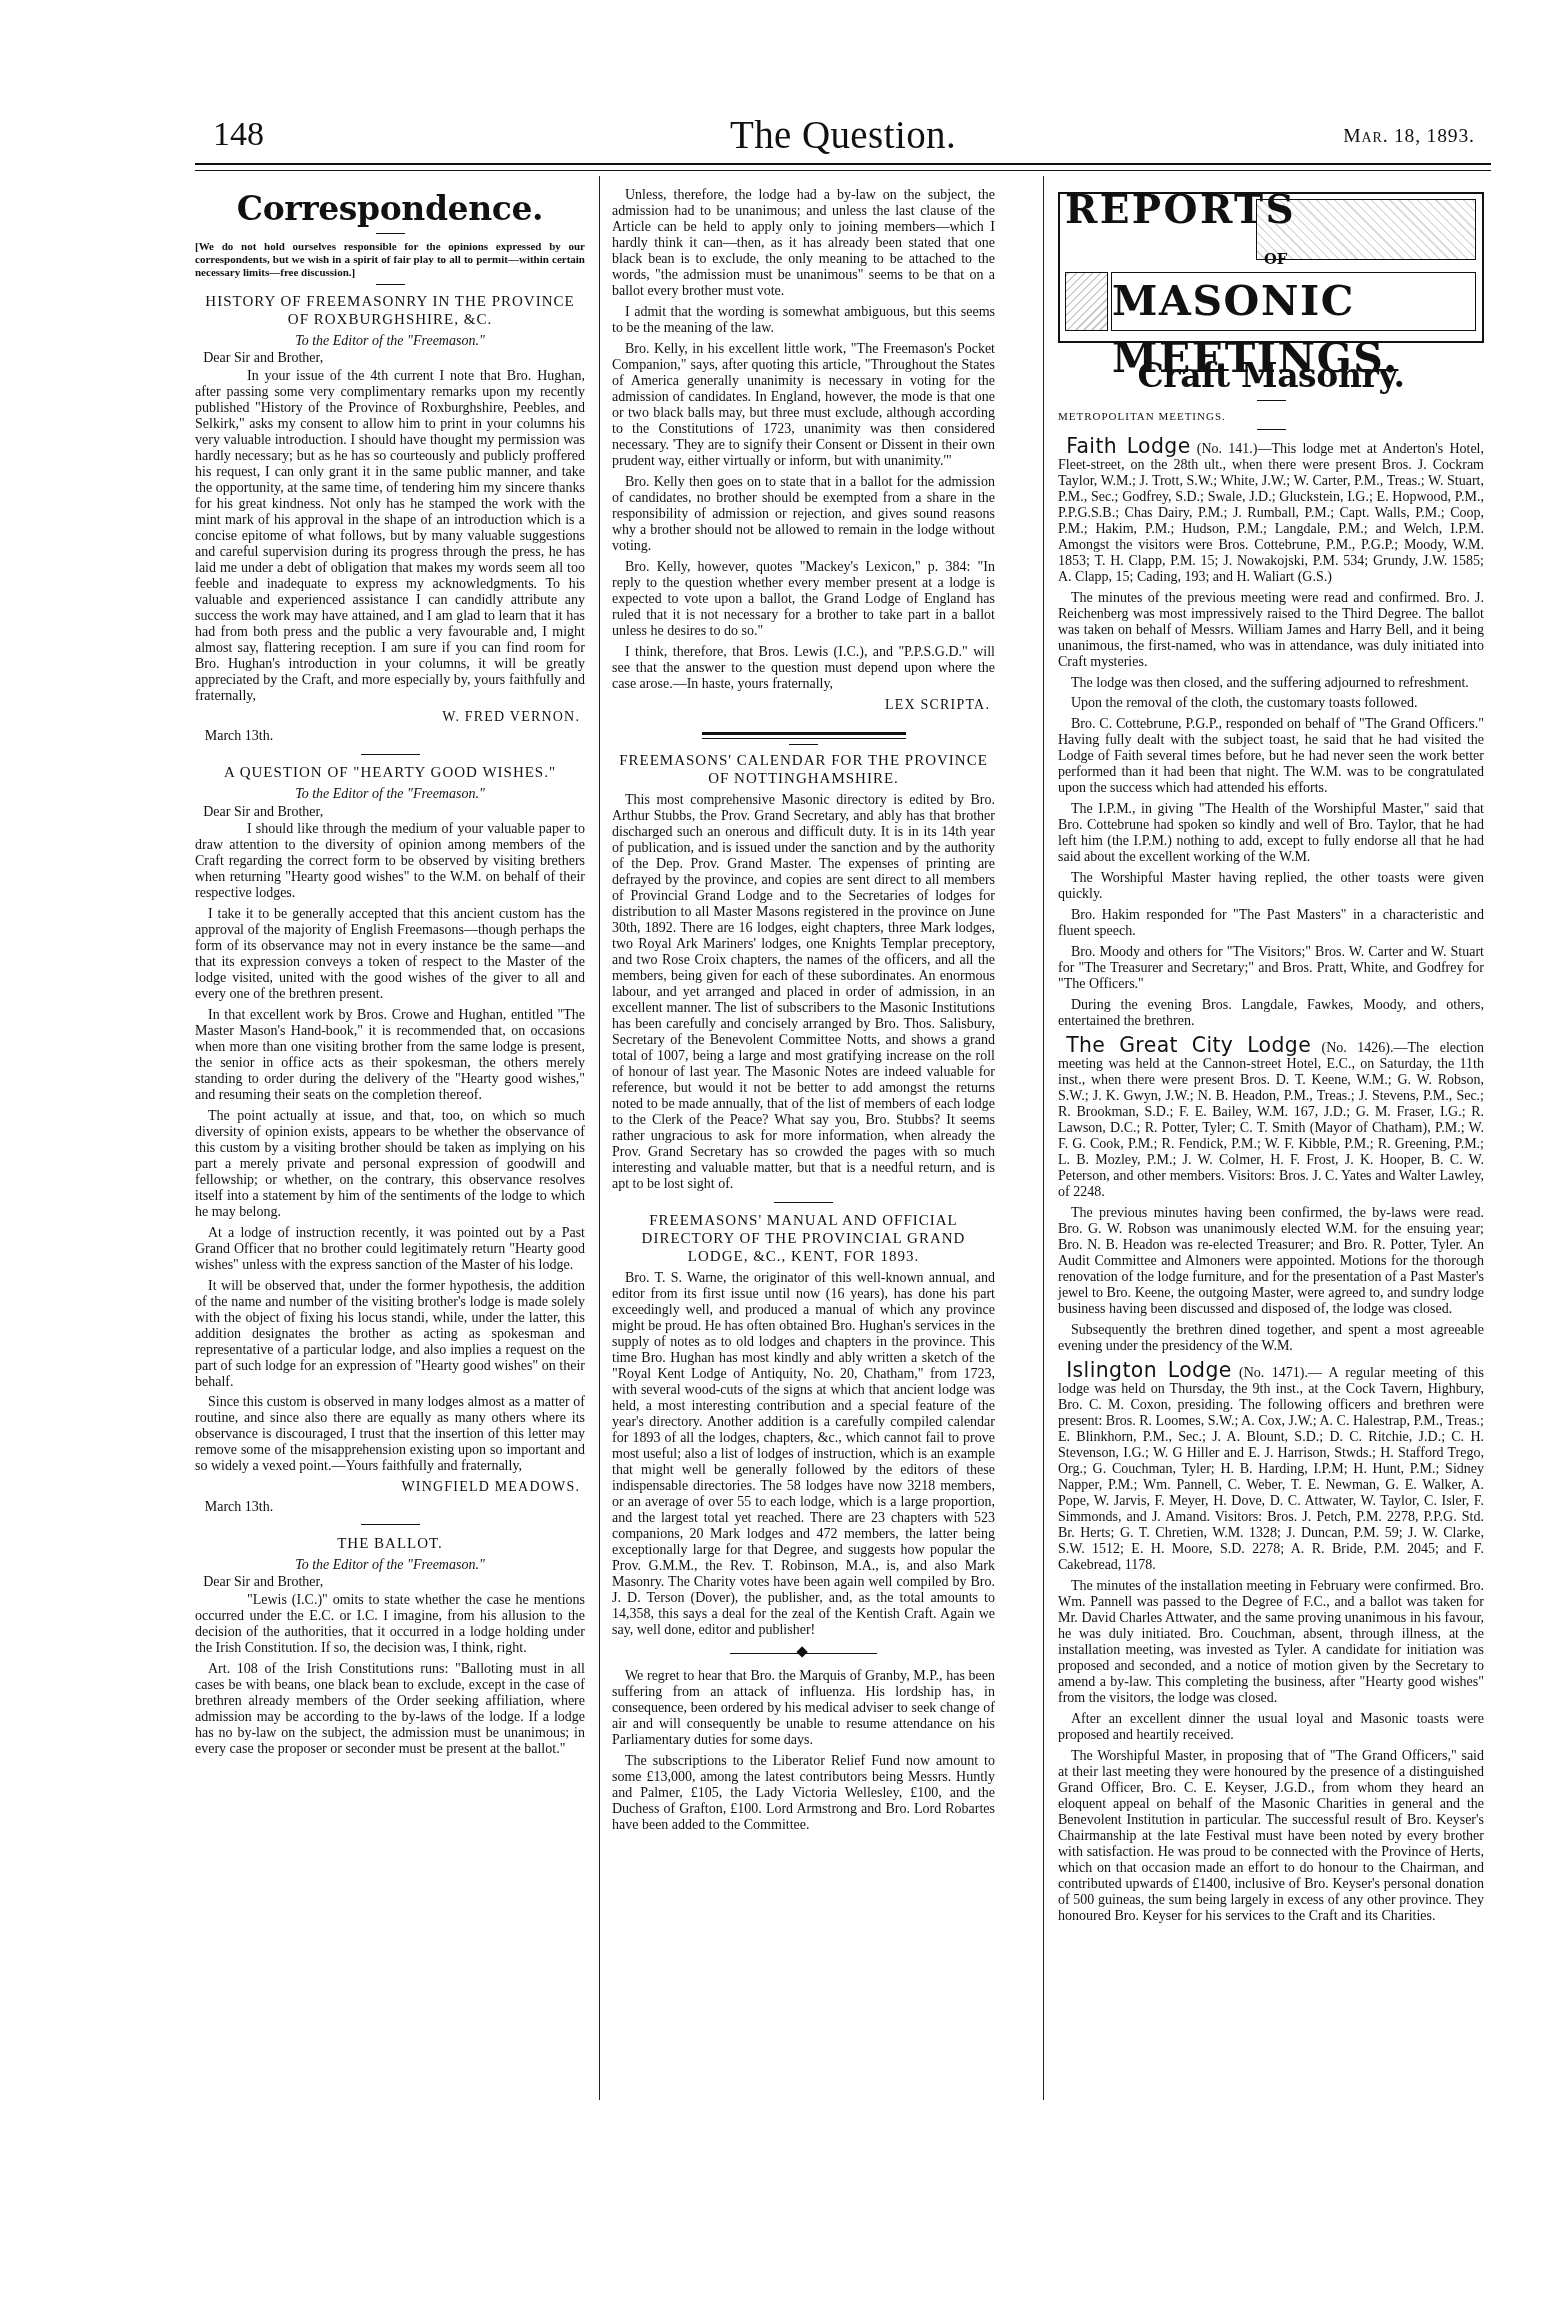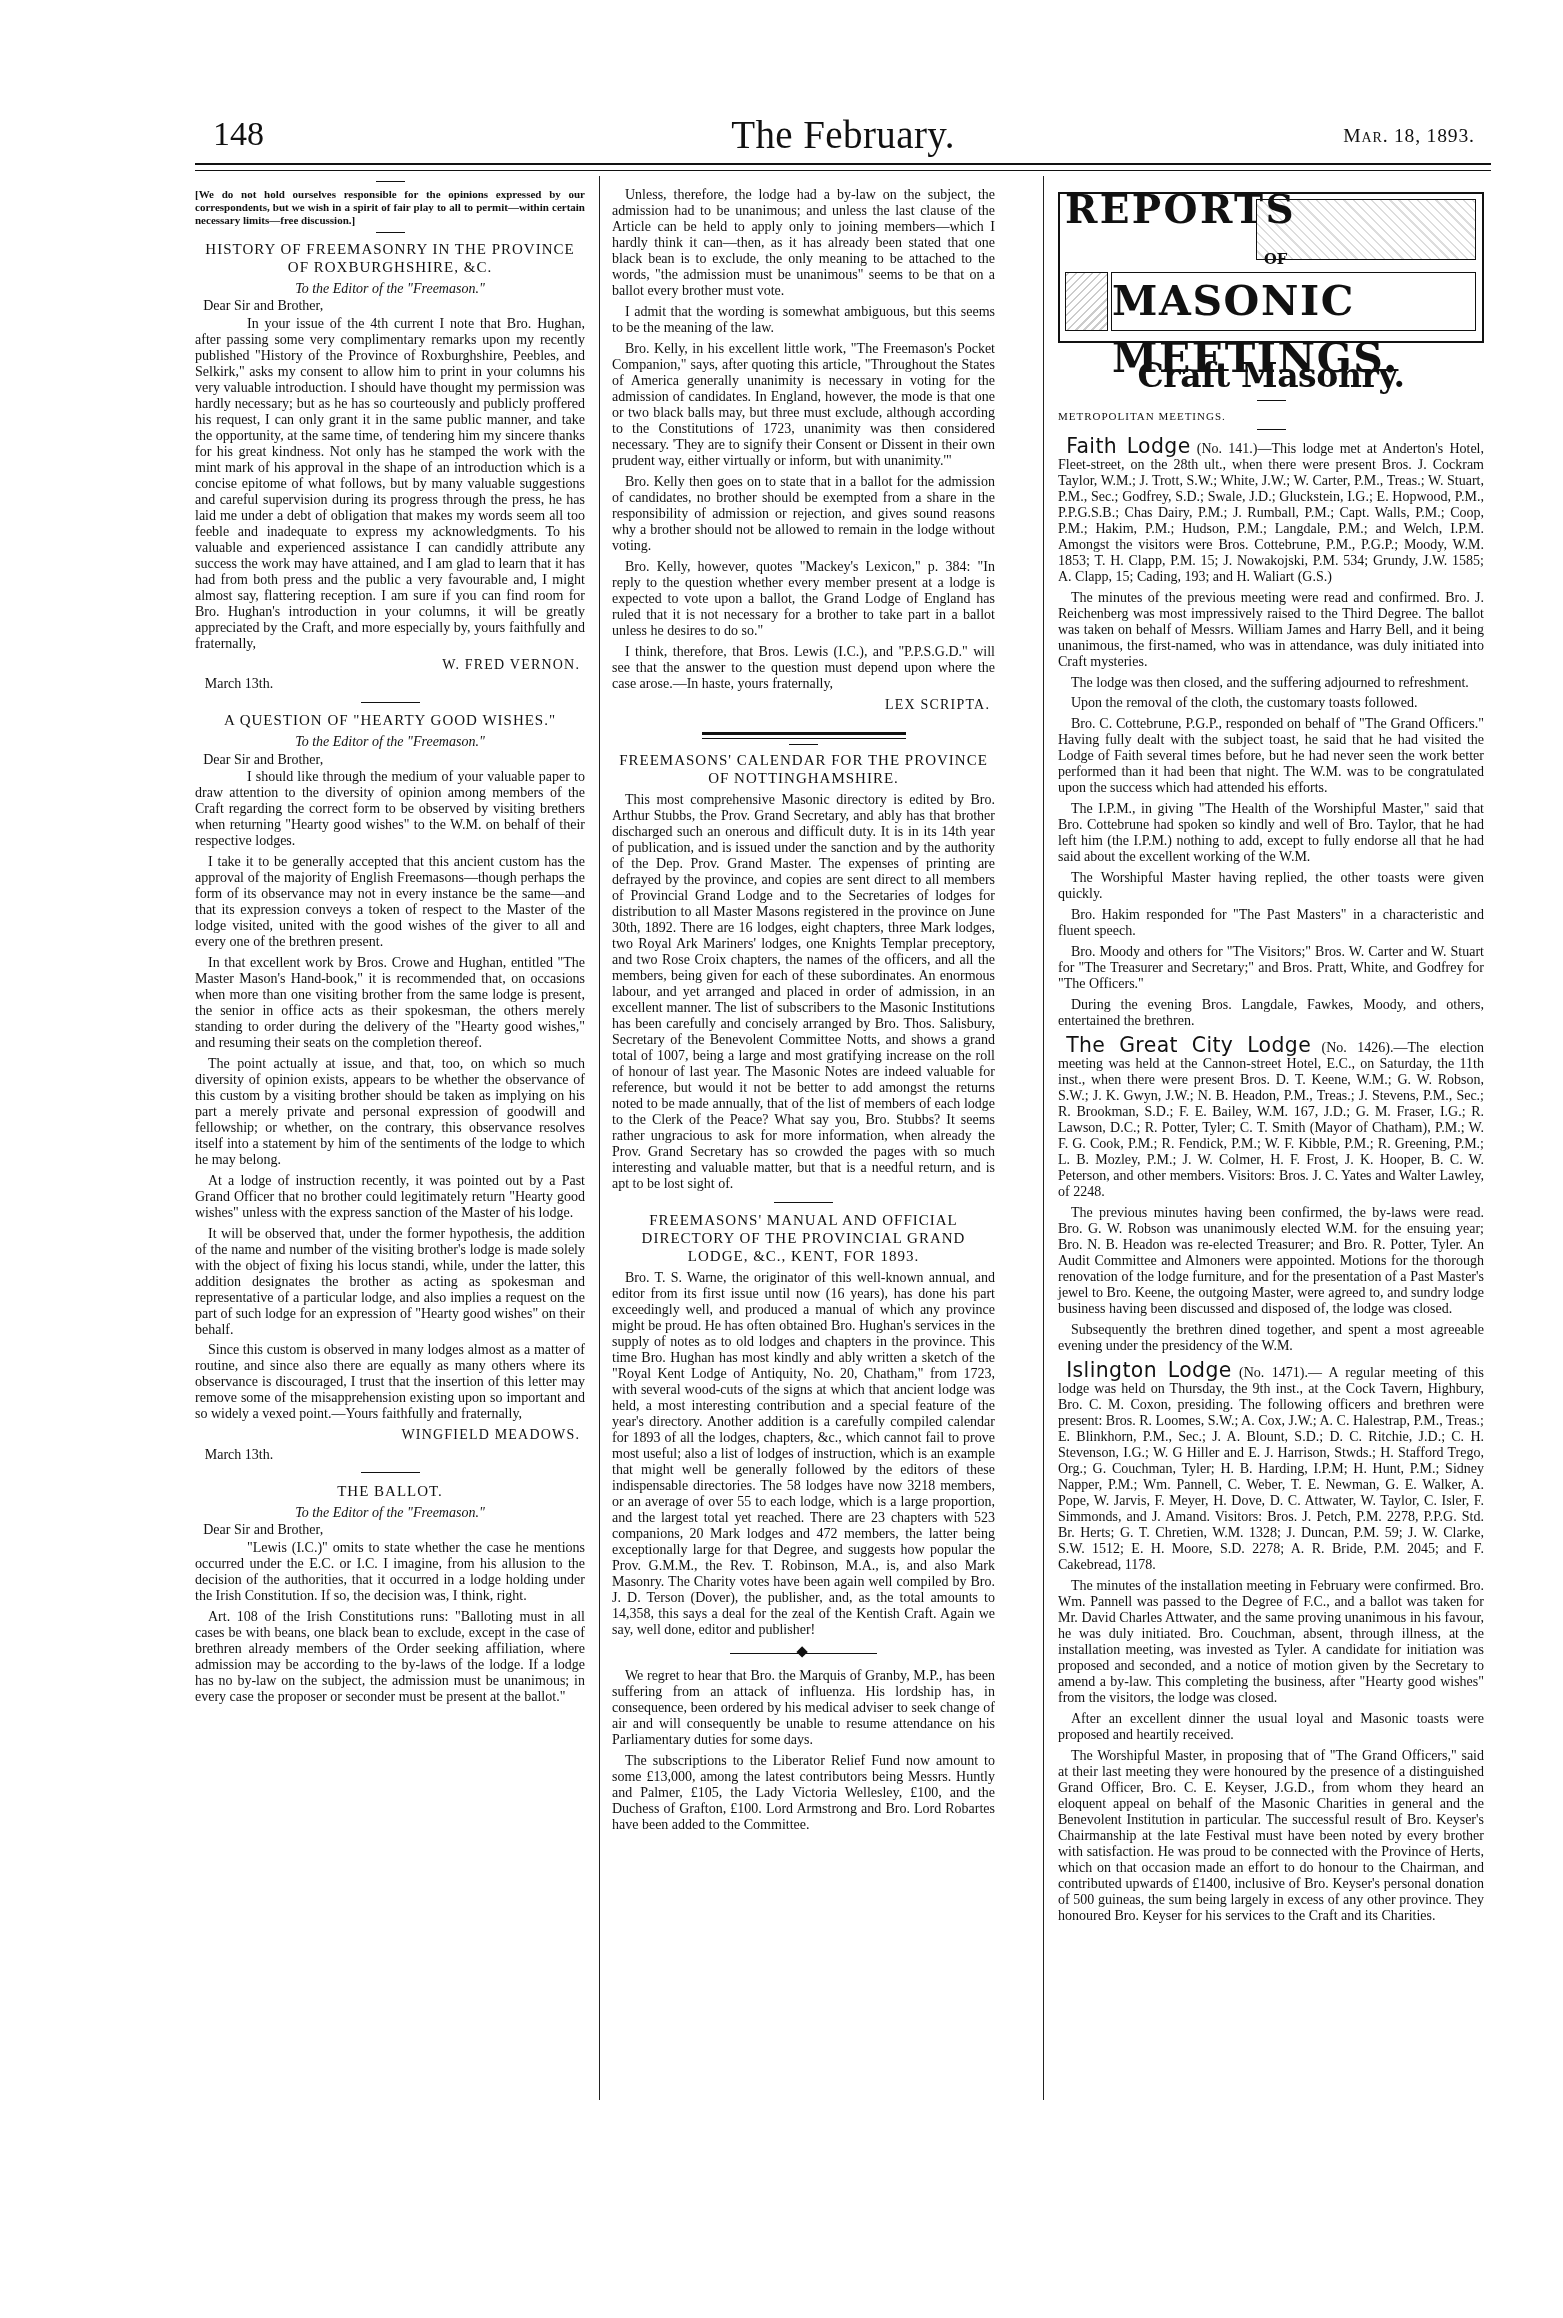--- a/index.html
+++ b/index.html
@@ -43,30 +43,31 @@
   .lodge-name { font-family: "DejaVu Sans", sans-serif; font-size: 20.4px; letter-spacing: 0.4px; }
   .lodge-p { text-indent: 8.2px; margin-top: 8.2px; }
 </style>
 </head>
 <body>
 
 <div class="page">
 
   <div class="masthead">
     <div class="page-number">148</div>
-    <div class="paper-title">The February.</div>
+    <div class="paper-title">The Question.</div>
     <div class="issue-date">Mar. 18, 1893.</div>
     <div class="rule-double"></div>
   </div>
 
   <div class="columns">
     <div class="col-divider div-1"></div>
     <div class="col-divider div-2"></div>
 
     <div class="col col-left">
+      <div class="blackletter section-title">Correspondence.</div>
       <div class="short-rule"></div>
       <div class="note">[We do not hold ourselves responsible for the opinions expressed by our correspondents, but we wish in a spirit of fair play to all to permit—within certain necessary limits—free discussion.]</div>
       <div class="short-rule"></div>
 
       <div>
         <div class="heading">History of Freemasonry in the Province of Roxburghshire, &amp;c.</div>
         <div class="to-editor">To the Editor of the "Freemason."</div>
         <div class="salutation">Dear Sir and Brother,</div>
         <p class="first">In your issue of the 4th current I note that Bro. Hughan, after passing some very complimentary remarks upon my recently published "History of the Province of Roxburghshire, Peebles, and Selkirk," asks my consent to allow him to print in your columns his very valuable introduction. I should have thought my permission was hardly necessary; but as he has so courteously and publicly proffered his request, I can only grant it in the same public manner, and take the opportunity, at the same time, of tendering him my sincere thanks for his great kindness. Not only has he stamped the work with the mint mark of his approval in the shape of an introduction which is a concise epitome of what follows, but by many valuable suggestions and careful supervision during its progress through the press, he has laid me under a debt of obligation that makes my words seem all too feeble and inadequate to express my acknowledgments. To his valuable and experienced assistance I can candidly attribute any success the work may have attained, and I am glad to learn that it has had from both press and the public a very favourable and, I might almost say, flattering reception. I am sure if you can find room for Bro. Hughan's introduction in your columns, it will be greatly appreciated by the Craft, and more especially by, yours faithfully and fraternally,</p>
         <div class="signature">W. Fred Vernon.</div>

